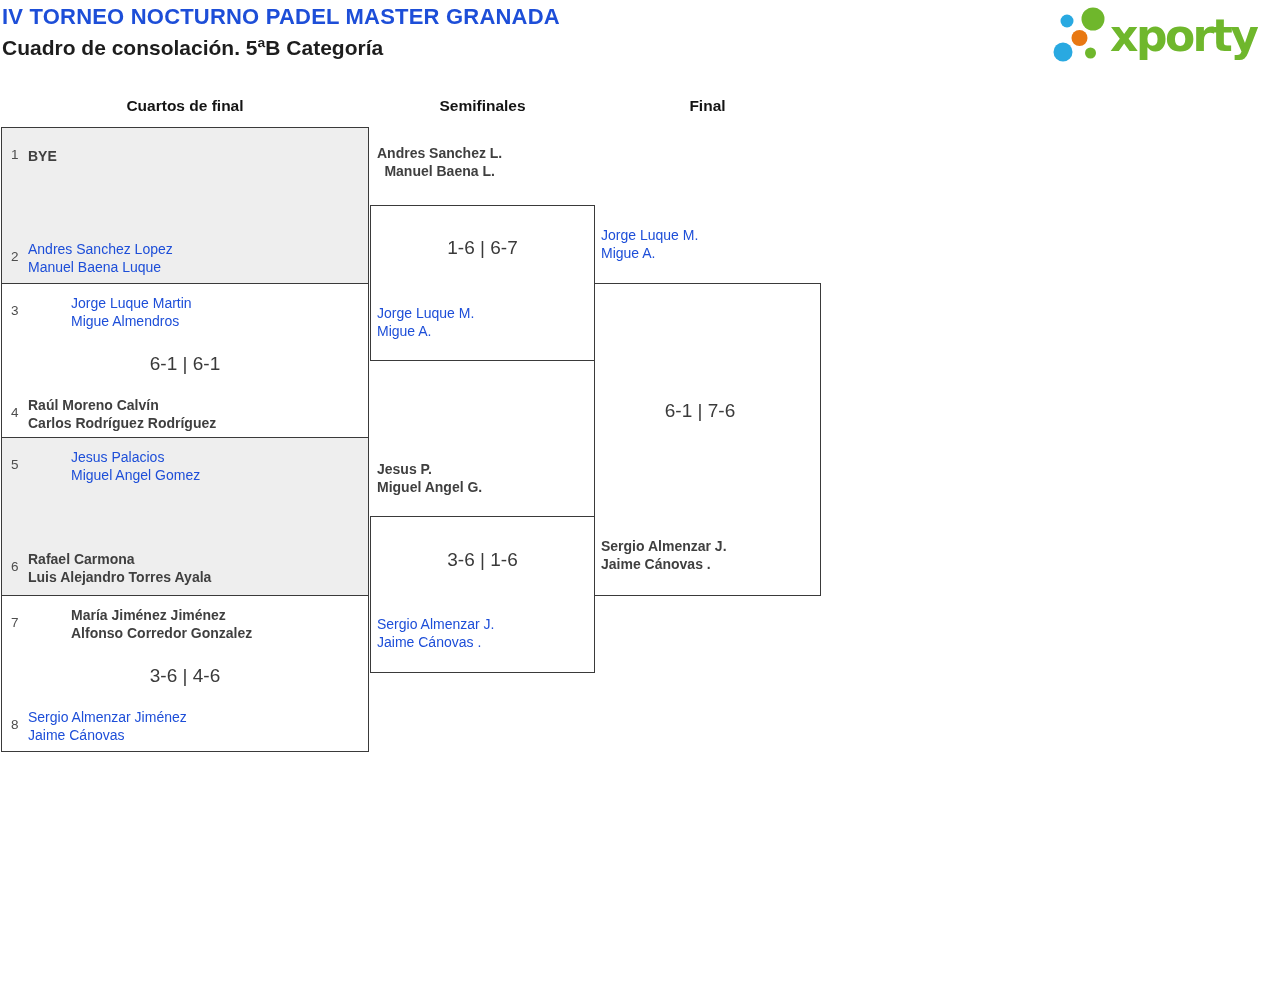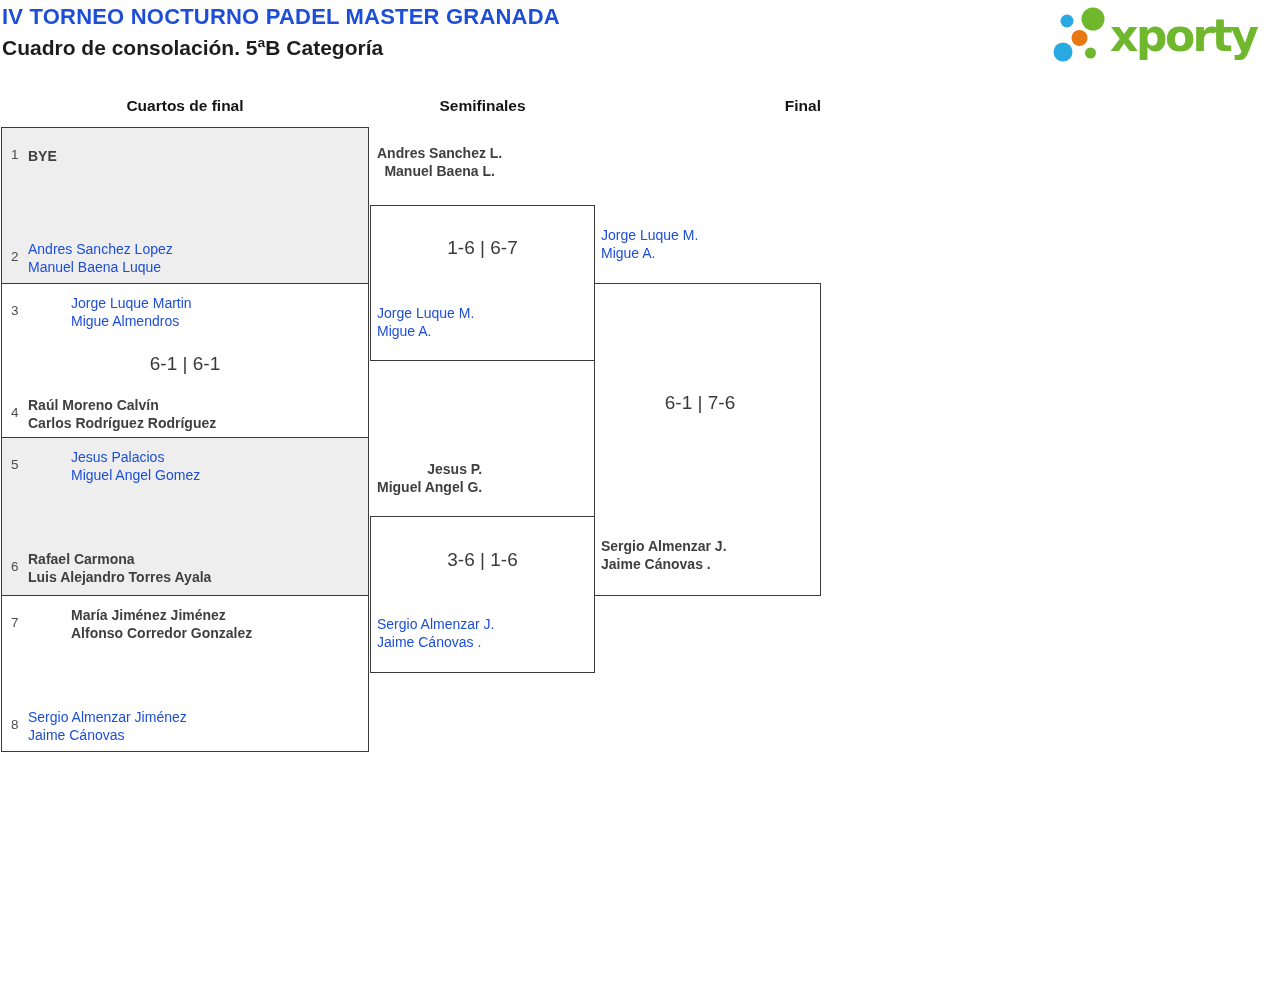--- a/index.html
+++ b/index.html
@@ -19,21 +19,21 @@
   .logo-text {
     position:absolute; left:1110px; top:10px; font-family:"DejaVu Sans", sans-serif;
     font-size:44px; font-weight:700; color:#6fb72c; letter-spacing:-2.5px; white-space:nowrap;
   }
   .round-label {
     position:absolute; top:97px; font-size:15.5px; font-weight:700; color:#141414;
     text-align:center; white-space:nowrap;
   }
   .rl-qf { left:1px;   width:368px; }
   .rl-sf { left:370px; width:225px; }
-  .rl-f  { left:594px; width:227px;text-align:right; }
+  .rl-f  { left:594px; width:227px; }
 
   .qf-block {
     position:absolute; left:1px; width:368px; border:1px solid #3a3a3a;
     box-sizing:border-box; background:#ffffff;
   }
   .qf-block.gray { background:#eeeeee; }
 
   .match-box {
     position:absolute; border:1px solid #3a3a3a; box-sizing:border-box; background:transparent;
   }
@@ -117,53 +117,54 @@
       <span class="l">Luis Alejandro Torres Ayala</span>
     </div>
   </div>
 
   <div class="qf-block" style="top:595px;height:157px;">
     <div class="seed seed-top">7</div>
     <div class="team t-top">
       <span class="l">María Jiménez Jiménez</span>
       <span class="l">Alfonso Corredor Gonzalez</span>
     </div>
+    <div class="score">3-6 | 4-6</div>
     <div class="seed seed-bottom">8</div>
     <div class="team t-bottom winner">
       <span class="l">Sergio Almenzar Jiménez</span>
       <span class="l">Jaime Cánovas</span>
     </div>
   </div>
 
   <div class="match-box" style="left:370px;top:205px;width:225px;height:156px;"></div>
   <div class="team" style="left:377px;top:144px;text-align:center;">
     <span class="l">Andres Sanchez L.</span>
     <span class="l">Manuel Baena L.</span>
   </div>
   <div class="score score-float" style="left:370px;top:237px;">1-6 | 6-7</div>
   <div class="team winner" style="left:377px;top:304px;">
     <span class="l">Jorge Luque M.</span>
     <span class="l">Migue A.</span>
   </div>
 
   <div class="match-box" style="left:370px;top:516px;width:225px;height:157px;"></div>
-  <div class="team" style="left:377px;top:460px;text-align:right;">
+  <div class="team" style="left:377px;top:460px;">
     <span class="l">Jesus P.</span>
     <span class="l">Miguel Angel G.</span>
   </div>
   <div class="score score-float" style="left:370px;top:549px;">3-6 | 1-6</div>
   <div class="team winner" style="left:377px;top:615px;">
     <span class="l">Sergio Almenzar J.</span>
     <span class="l">Jaime Cánovas .</span>
   </div>
 
   <div class="match-box" style="left:594px;top:283px;width:227px;height:313px;"></div>
   <div class="team winner" style="left:601px;top:226px;">
     <span class="l">Jorge Luque M.</span>
     <span class="l">Migue A.</span>
   </div>
-  <div class="score score-float" style="left:594px;top:392px;width:212px;">6-1 | 7-6</div>
+  <div class="score score-float" style="left:594px;top:400px;width:212px;">6-1 | 7-6</div>
   <div class="team" style="left:601px;top:537px;">
     <span class="l">Sergio Almenzar J.</span>
     <span class="l">Jaime Cánovas .</span>
   </div>
 
 </div>
 
 </body></html>

